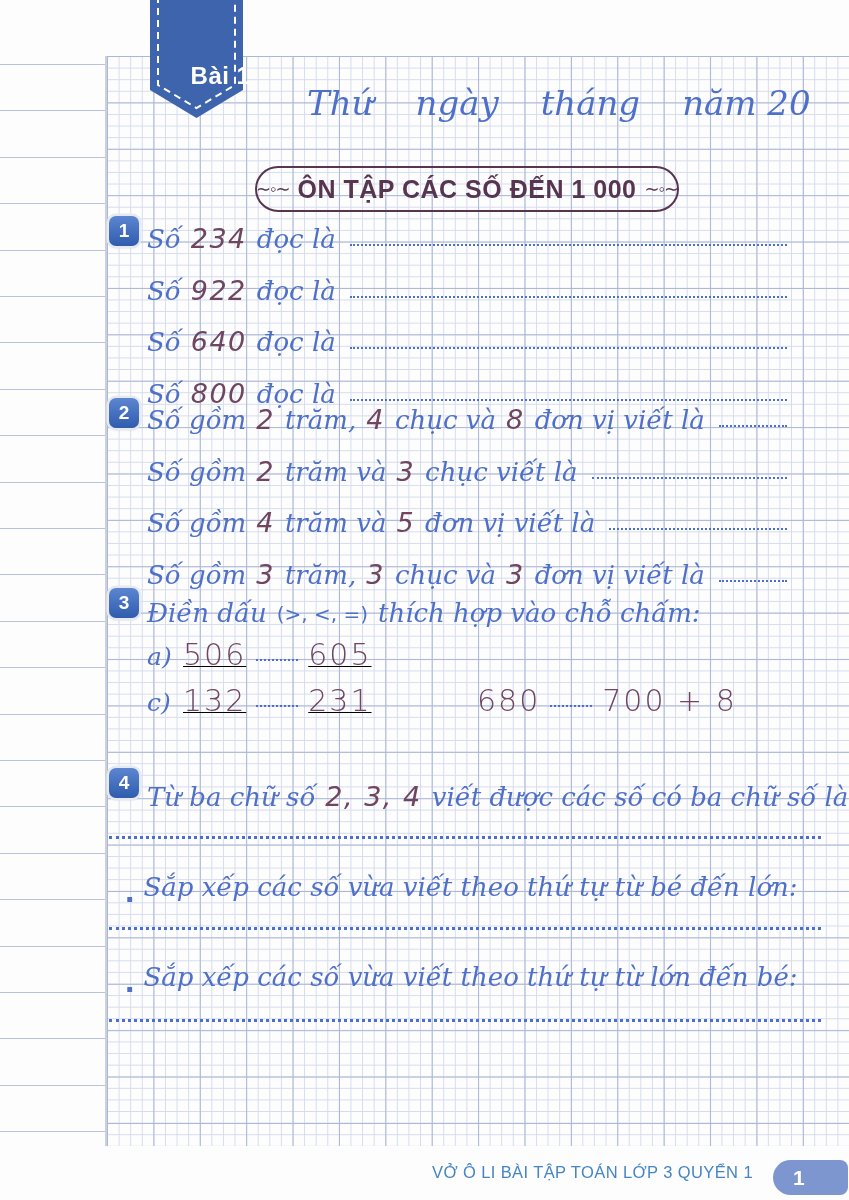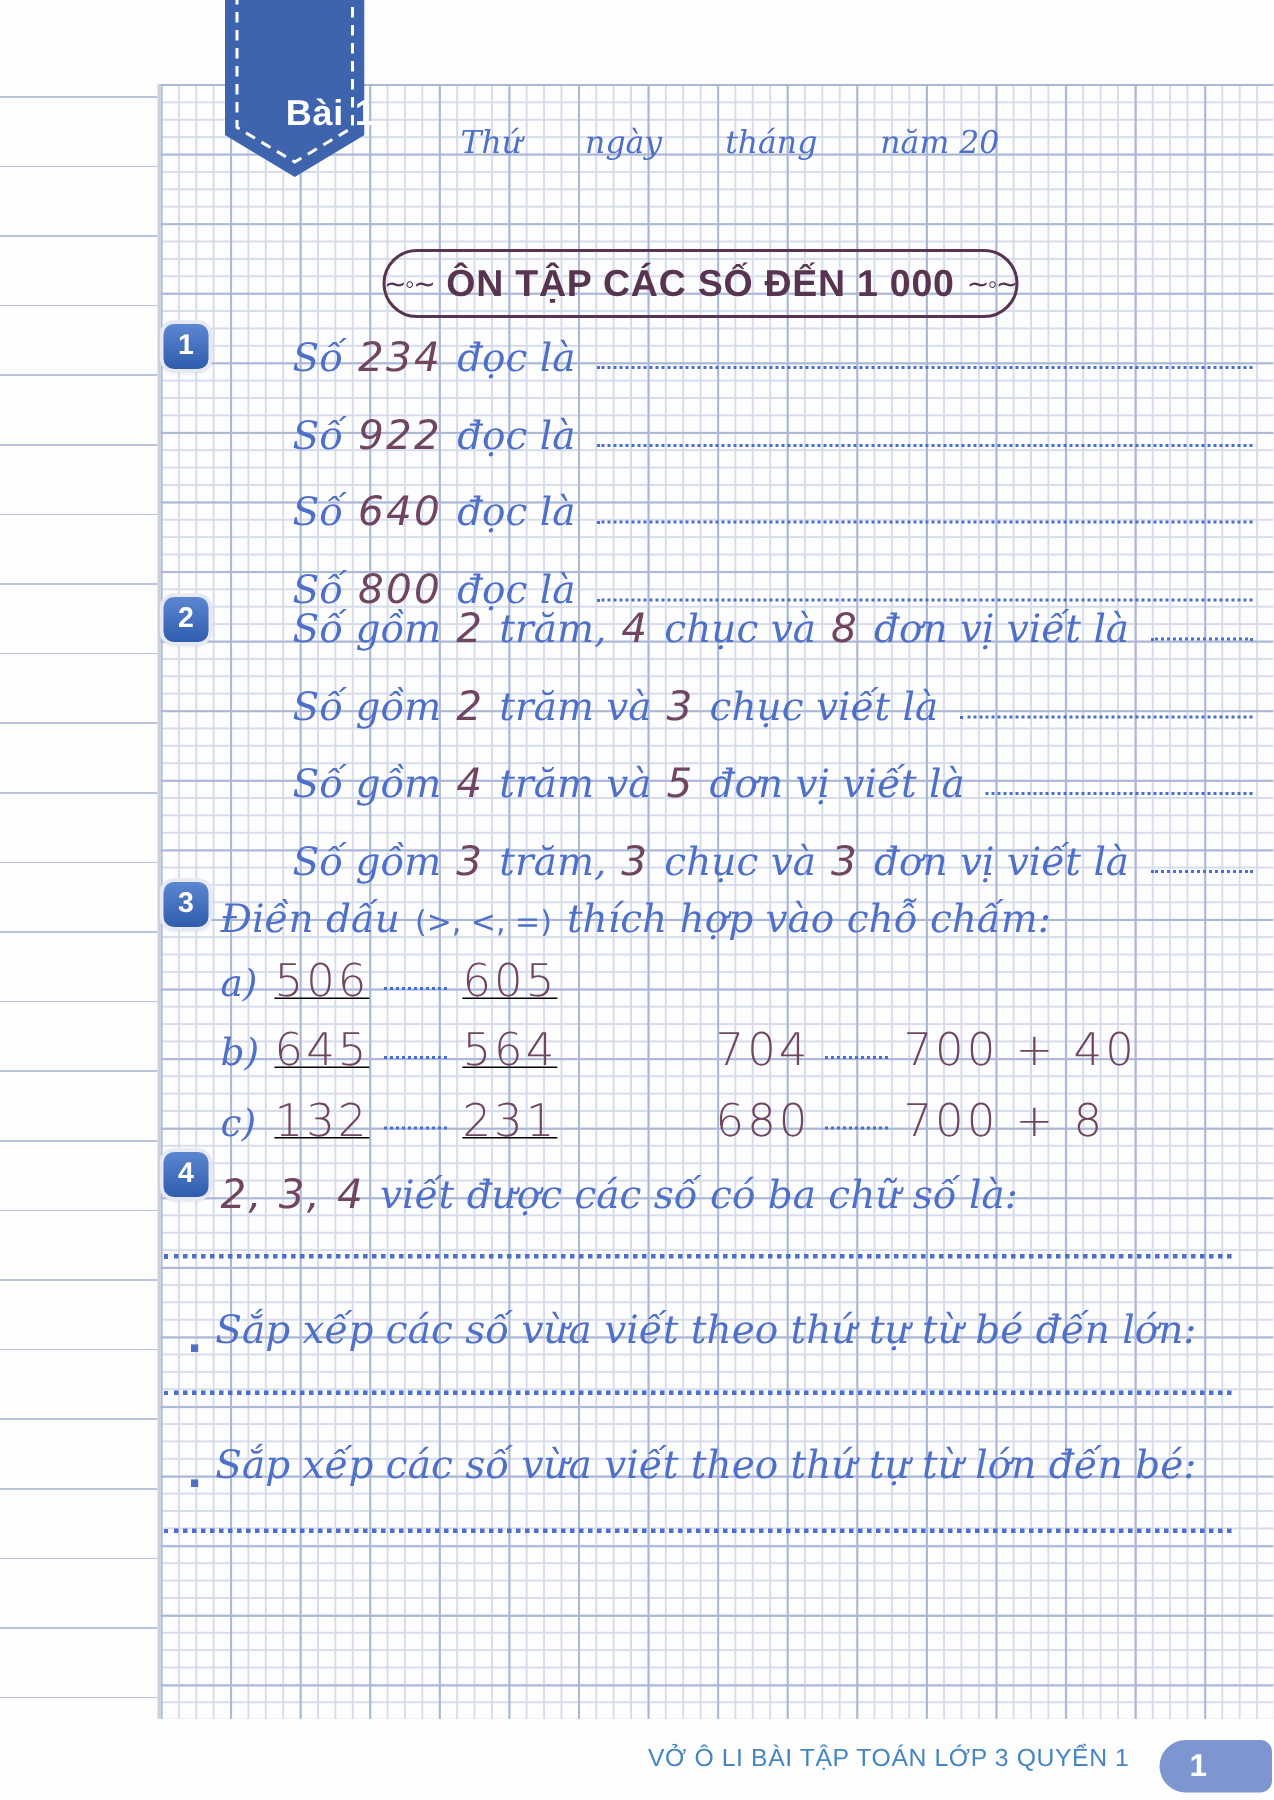--- a/index.html
+++ b/index.html
@@ -25,38 +25,38 @@
       linear-gradient(to bottom,var(--grid-minor) 1px,transparent 1px);
     background-size:46.4px 100%,100% 46.4px,11.6px 100%,100% 11.6px;}
 
   
   .ribbon{position:absolute;left:43px;top:-56px;width:93px;height:120px;z-index:5;}
   .ribbon-label{position:absolute;left:0;top:62px;width:100%;text-align:center;
     color:#fff;font-size:24px;font-weight:bold;letter-spacing:.5px;padding-left:24px;}
 
   
   .date-line{position:absolute;left:200px;top:27px;height:56px;display:flex;align-items:baseline;}
-  .date-word{font-family:"DejaVu Serif",serif;font-style:italic;font-size:21px;
+  .date-word{font-family:"DejaVu Serif",serif;font-style:italic;font-size:34px;
     color:var(--blue-text);margin-right:42px;white-space:nowrap;}
 
   
   .title-pill{position:absolute;left:148px;top:110px;width:420px;height:42px;
     border:2.5px solid var(--plum);border-radius:23px;display:flex;align-items:center;
     justify-content:center;color:var(--plum);z-index:4;}
   .title-text{font-size:25px;font-weight:bold;letter-spacing:.5px;white-space:nowrap;}
   .flourish{font-size:18px;margin:0 8px;letter-spacing:-1px;color:var(--plum);}
 
   
   .badge{position:absolute;left:2px;width:30px;height:30px;border-radius:7px;
     background:linear-gradient(#5c86d0,#2f5cae);box-shadow:0 0 0 2.5px #e6e9f1,0 1px 3px rgba(60,80,140,.45);
     color:#fff;font-size:19px;font-weight:bold;display:flex;align-items:center;justify-content:center;z-index:4;}
   .badge.b1{top:160px}.badge.b2{top:342px}.badge.b3{top:532px}.badge.b4{top:712px}
 
   
-  .lines{position:absolute;left:40px;width:640px;margin-left:48px;}
+  .lines{position:absolute;left:40px;width:640px;}
   .lines.ex1{top:150px}.lines.ex2{top:331px}
   .task-line{display:flex;align-items:flex-end;height:46.4px;padding-bottom:5px;}
   .seg{margin-right:10px;white-space:nowrap;line-height:1;}
   .seg-cursive{font-family:"DejaVu Serif",serif;font-style:italic;font-size:26px;color:var(--blue-text);}
   .seg-num{font-family:"DejaVu Sans",sans-serif;font-weight:300;font-size:27px;color:var(--maroon);letter-spacing:1.5px;font-style:italic;}
   .seg-plain{font-family:"DejaVu Sans",sans-serif;font-size:20px;color:var(--blue-text);padding-bottom:2px;}
   .dotfill{flex:1;border-bottom:2.6px dotted var(--dot);margin:0 0 6px 4px;}
 
   
   .ex3-instruction{position:absolute;left:40px;top:524px;width:660px;height:46px;
@@ -185,26 +185,26 @@
       </div>
 
     <div class="badge b3">3</div>
     <div class="ex3-instruction">
         <span class="seg seg-cursive">Điền dấu</span>
         <span class="seg seg-plain">(&gt;, &lt;, =)</span>
         <span class="seg seg-cursive">thích hợp vào chỗ chấm:</span>
       </div>
     <div class="ex3-rows">
         <div class="cmp-row"><span class="cmp-label">a)</span><span class="n">506</span><span class="dots-short"></span><span class="n">605</span></div>
-        <div class="cmp-row"><span class="cmp-label">b)</span><span class="n">645</span><span class="dots-short"></span><span class="n">564</span><span class="cmp-right"><span class="n">704</span><span class="dots-short"></span><span class="n">700 + 40</span></span></div>
         <div class="cmp-row"><span class="cmp-label">c)</span><span class="n">132</span><span class="dots-short"></span><span class="n">231</span><span class="cmp-right"><span class="n">680</span><span class="dots-short"></span><span class="n">700 + 8</span></span></div>
       </div>
 
     <div class="badge b4">4</div>
     <div class="ex4-prompt">
+        <span class="seg seg-cursive">Từ ba chữ số</span>
         <span class="seg seg-num">2, 3, 4</span>
         <span class="seg seg-cursive">viết được các số có ba chữ số là:</span>
       </div>
 
     <div class="answer-rule rule1"></div>
     <div class="answer-rule rule2"></div>
     <div class="answer-rule rule3"></div>
     <div class="ex4-subtasks">
         <div class="subtask">
           <span class="bullet">.</span>

